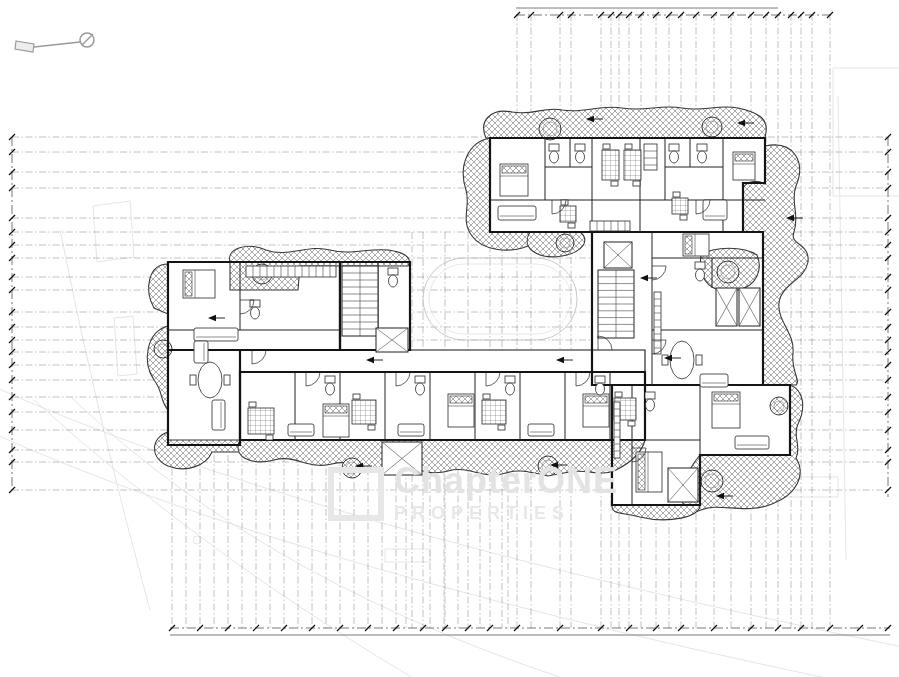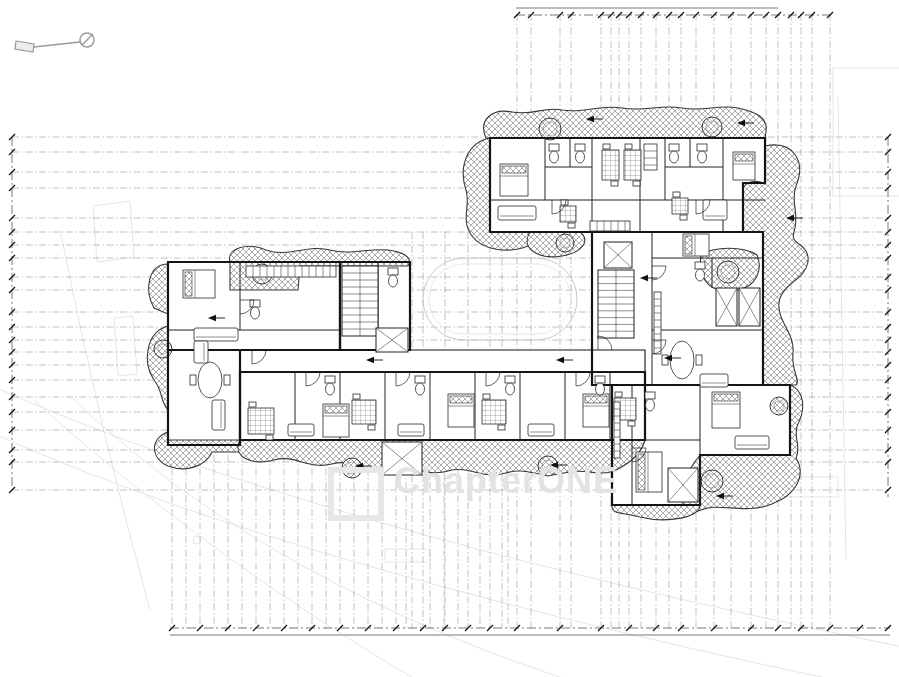--- a/index.html
+++ b/index.html
@@ -561,15 +561,16 @@
         <line x1="82" y1="45" x2="93" y2="34" class="key"></line>
         <line x1="80" y1="42" x2="34" y2="47" class="key"></line>
         <polygon points="16,41 34,44 33,52 15,49" class="keyfill"></polygon>
       </g>
     </svg>
 
   <div class="wm">
     <div class="wm-logo"></div>
     <div class="wm-text">
       <span class="wm-l1">ChapterONE</span>
+      <span class="wm-l2">PROPERTIES</span>
     </div>
   </div>
 </div>
 
 </body></html>

